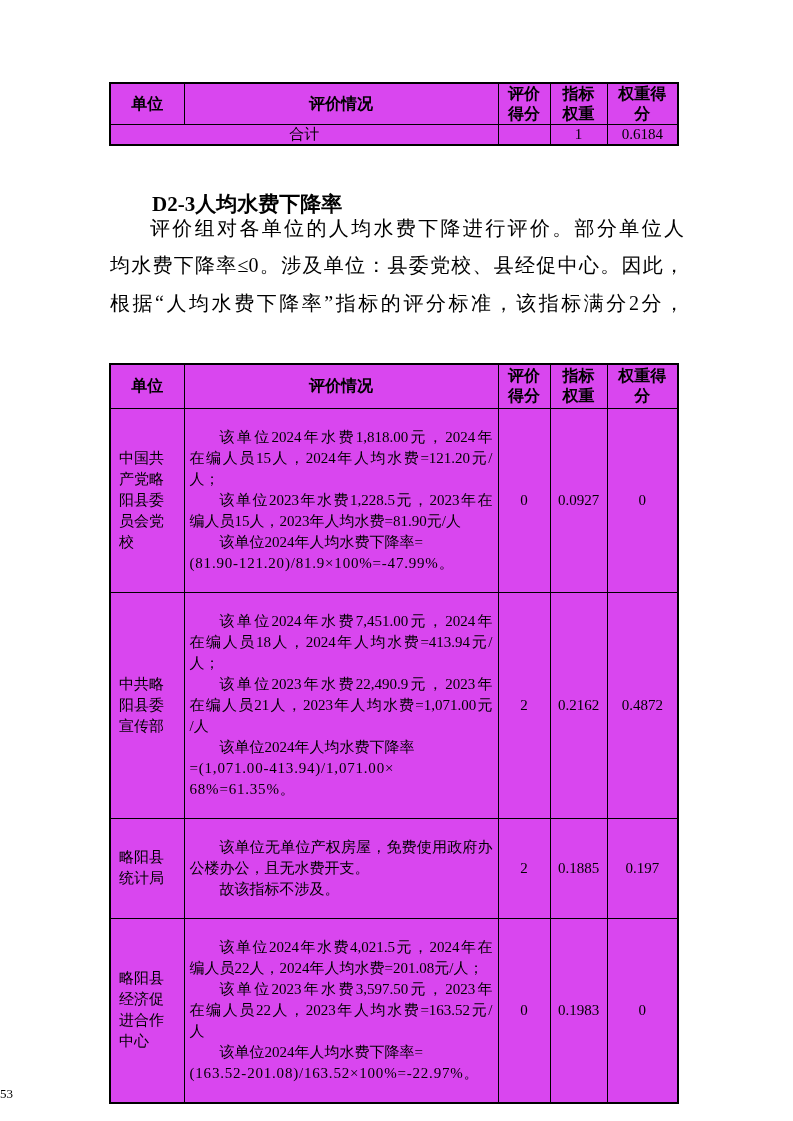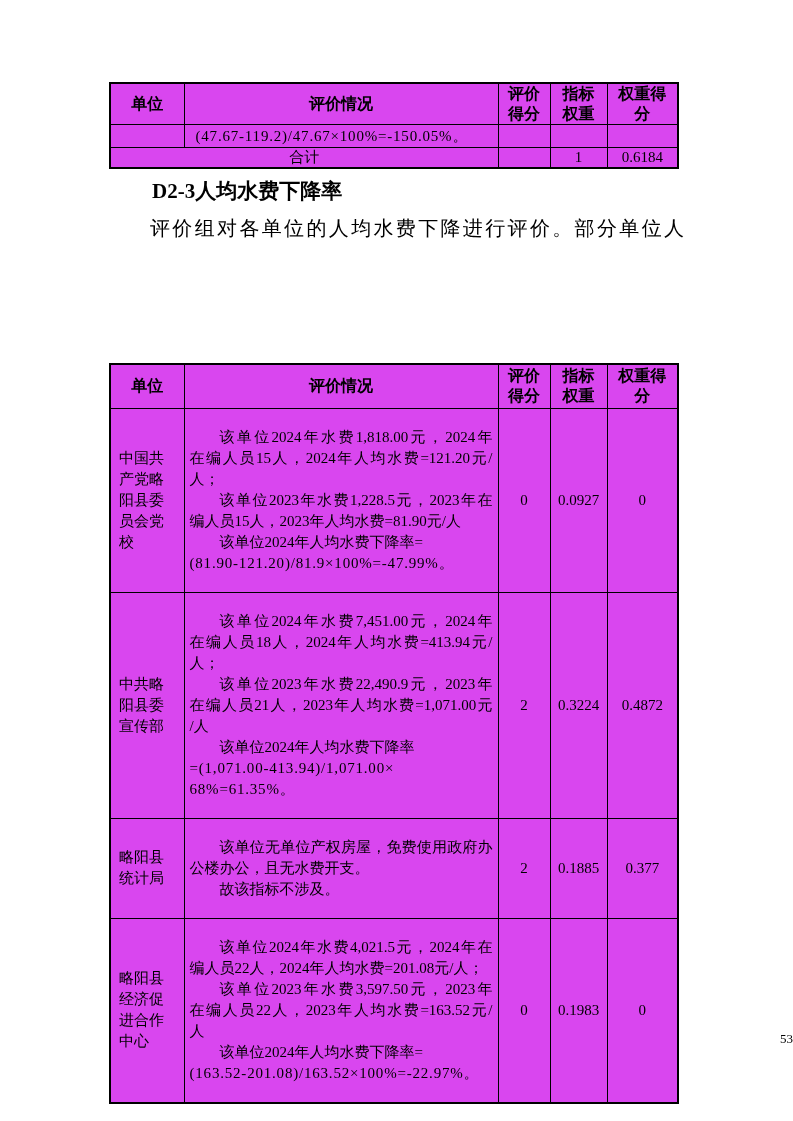--- a/index.html
+++ b/index.html
@@ -66,38 +66,38 @@
   tr.r-total { height: 20px; font-size: 15px; }
 
   .line { min-height: 21px; }
   .ind  { text-indent: 2em; font-family: Liberation Serif, serif; }
   .jst  { text-align: justify; text-align-last: justify; }
   .f    { letter-spacing: 0.8px; }
 
   
   .heading {
     position: absolute;
-    left: 152px; top: 179px;
+    left: 152px; top: 192px;
     font-size: 21px;
     line-height: 24px;
     font-weight: bold;
   }
   .para {
     position: absolute;
     left: 110px; top: 210px;
     width: 574px;
     font-size: 20px;
   }
   .para .line { line-height: 37.4px; min-height: 37.4px; }
 
   .pageno {
     position: absolute;
-    top: 1031px; left: 0;
+    top: 1086px; left: 0;
     width: 100%;
-    text-align: right;
+    text-align: left;
     font-size: 13px;
   }
 </style>
 </head>
 <body>
 
 <div class="page">
 
   <table class="doc-table" id="t-top">
     <colgroup>
@@ -110,41 +110,34 @@
     <thead>
       <tr>
         <th>单位</th>
         <th>评价情况</th>
         <th>评价得分</th>
         <th>指标权重</th>
         <th>权重得分</th>
       </tr>
     </thead>
     <tbody>
-      <tr class="r-carry">
-        <td class="unit"></td>
-        <td class="eval">
-          <div class="line f">(47.67-119.2)/47.67×100%=-150.05%。</div>
-        </td>
-        <td class="num"></td>
-        <td class="num"></td>
-        <td class="num"></td>
-      </tr>
       <tr class="r-total">
         <td class="total-label" colspan="2">合计</td>
         <td class="num"></td>
         <td class="num">1</td>
         <td class="num">0.6184</td>
       </tr>
     </tbody>
   </table>
 
   <div class="heading">D2-3人均水费下降率</div>
   <div class="para" id="para">
       <div class="line ind jst">评价组对各单位的人均水费下降进行评价。部分单位人</div>
+      <div class="line jst">均水费下降率≤0。涉及单位：县委党校、县经促中心。因此，</div>
+      <div class="line jst">根据“人均水费下降率”指标的评分标准，该指标满分2分，</div>
     </div>
 
   <table class="doc-table" id="t-main">
     <colgroup>
       <col style="width:74px">
         <col style="width:314px">
         <col style="width:52px">
         <col style="width:57px">
         <col style="width:71px">
     </colgroup>
@@ -180,33 +173,33 @@
             <div class="line jst">在编人员18人，2024年人均水费=413.94元/</div>
             <div class="line">人；</div>
             <div class="line ind jst">该单位2023年水费22,490.9元，2023年</div>
             <div class="line jst">在编人员21人，2023年人均水费=1,071.00元</div>
             <div class="line">/人</div>
             <div class="line ind">该单位2024年人均水费下降率</div>
             <div class="line f">=(1,071.00-413.94)/1,071.00×</div>
             <div class="line f">68%=61.35%。</div>
           </td>
           <td class="num">2</td>
-          <td class="num">0.3224</td>
+          <td class="num">0.2162</td>
           <td class="num">0.4872</td>
         </tr>
         <tr>
           <td class="unit">略阳县统计局</td>
           <td class="eval">
             <div class="line ind jst">该单位无单位产权房屋，免费使用政府办</div>
             <div class="line">公楼办公，且无水费开支。</div>
             <div class="line ind">故该指标不涉及。</div>
           </td>
           <td class="num">2</td>
           <td class="num">0.1885</td>
-          <td class="num">0.377</td>
+          <td class="num">0.197</td>
         </tr>
         <tr>
           <td class="unit">略阳县经济促进合作中心</td>
           <td class="eval">
             <div class="line ind jst">该单位2024年水费4,021.5元，2024年在</div>
             <div class="line">编人员22人，2024年人均水费=201.08元/人；</div>
             <div class="line ind jst">该单位2023年水费3,597.50元，2023年</div>
             <div class="line jst">在编人员22人，2023年人均水费=163.52元/</div>
             <div class="line">人</div>
             <div class="line ind">该单位2024年人均水费下降率=</div>

